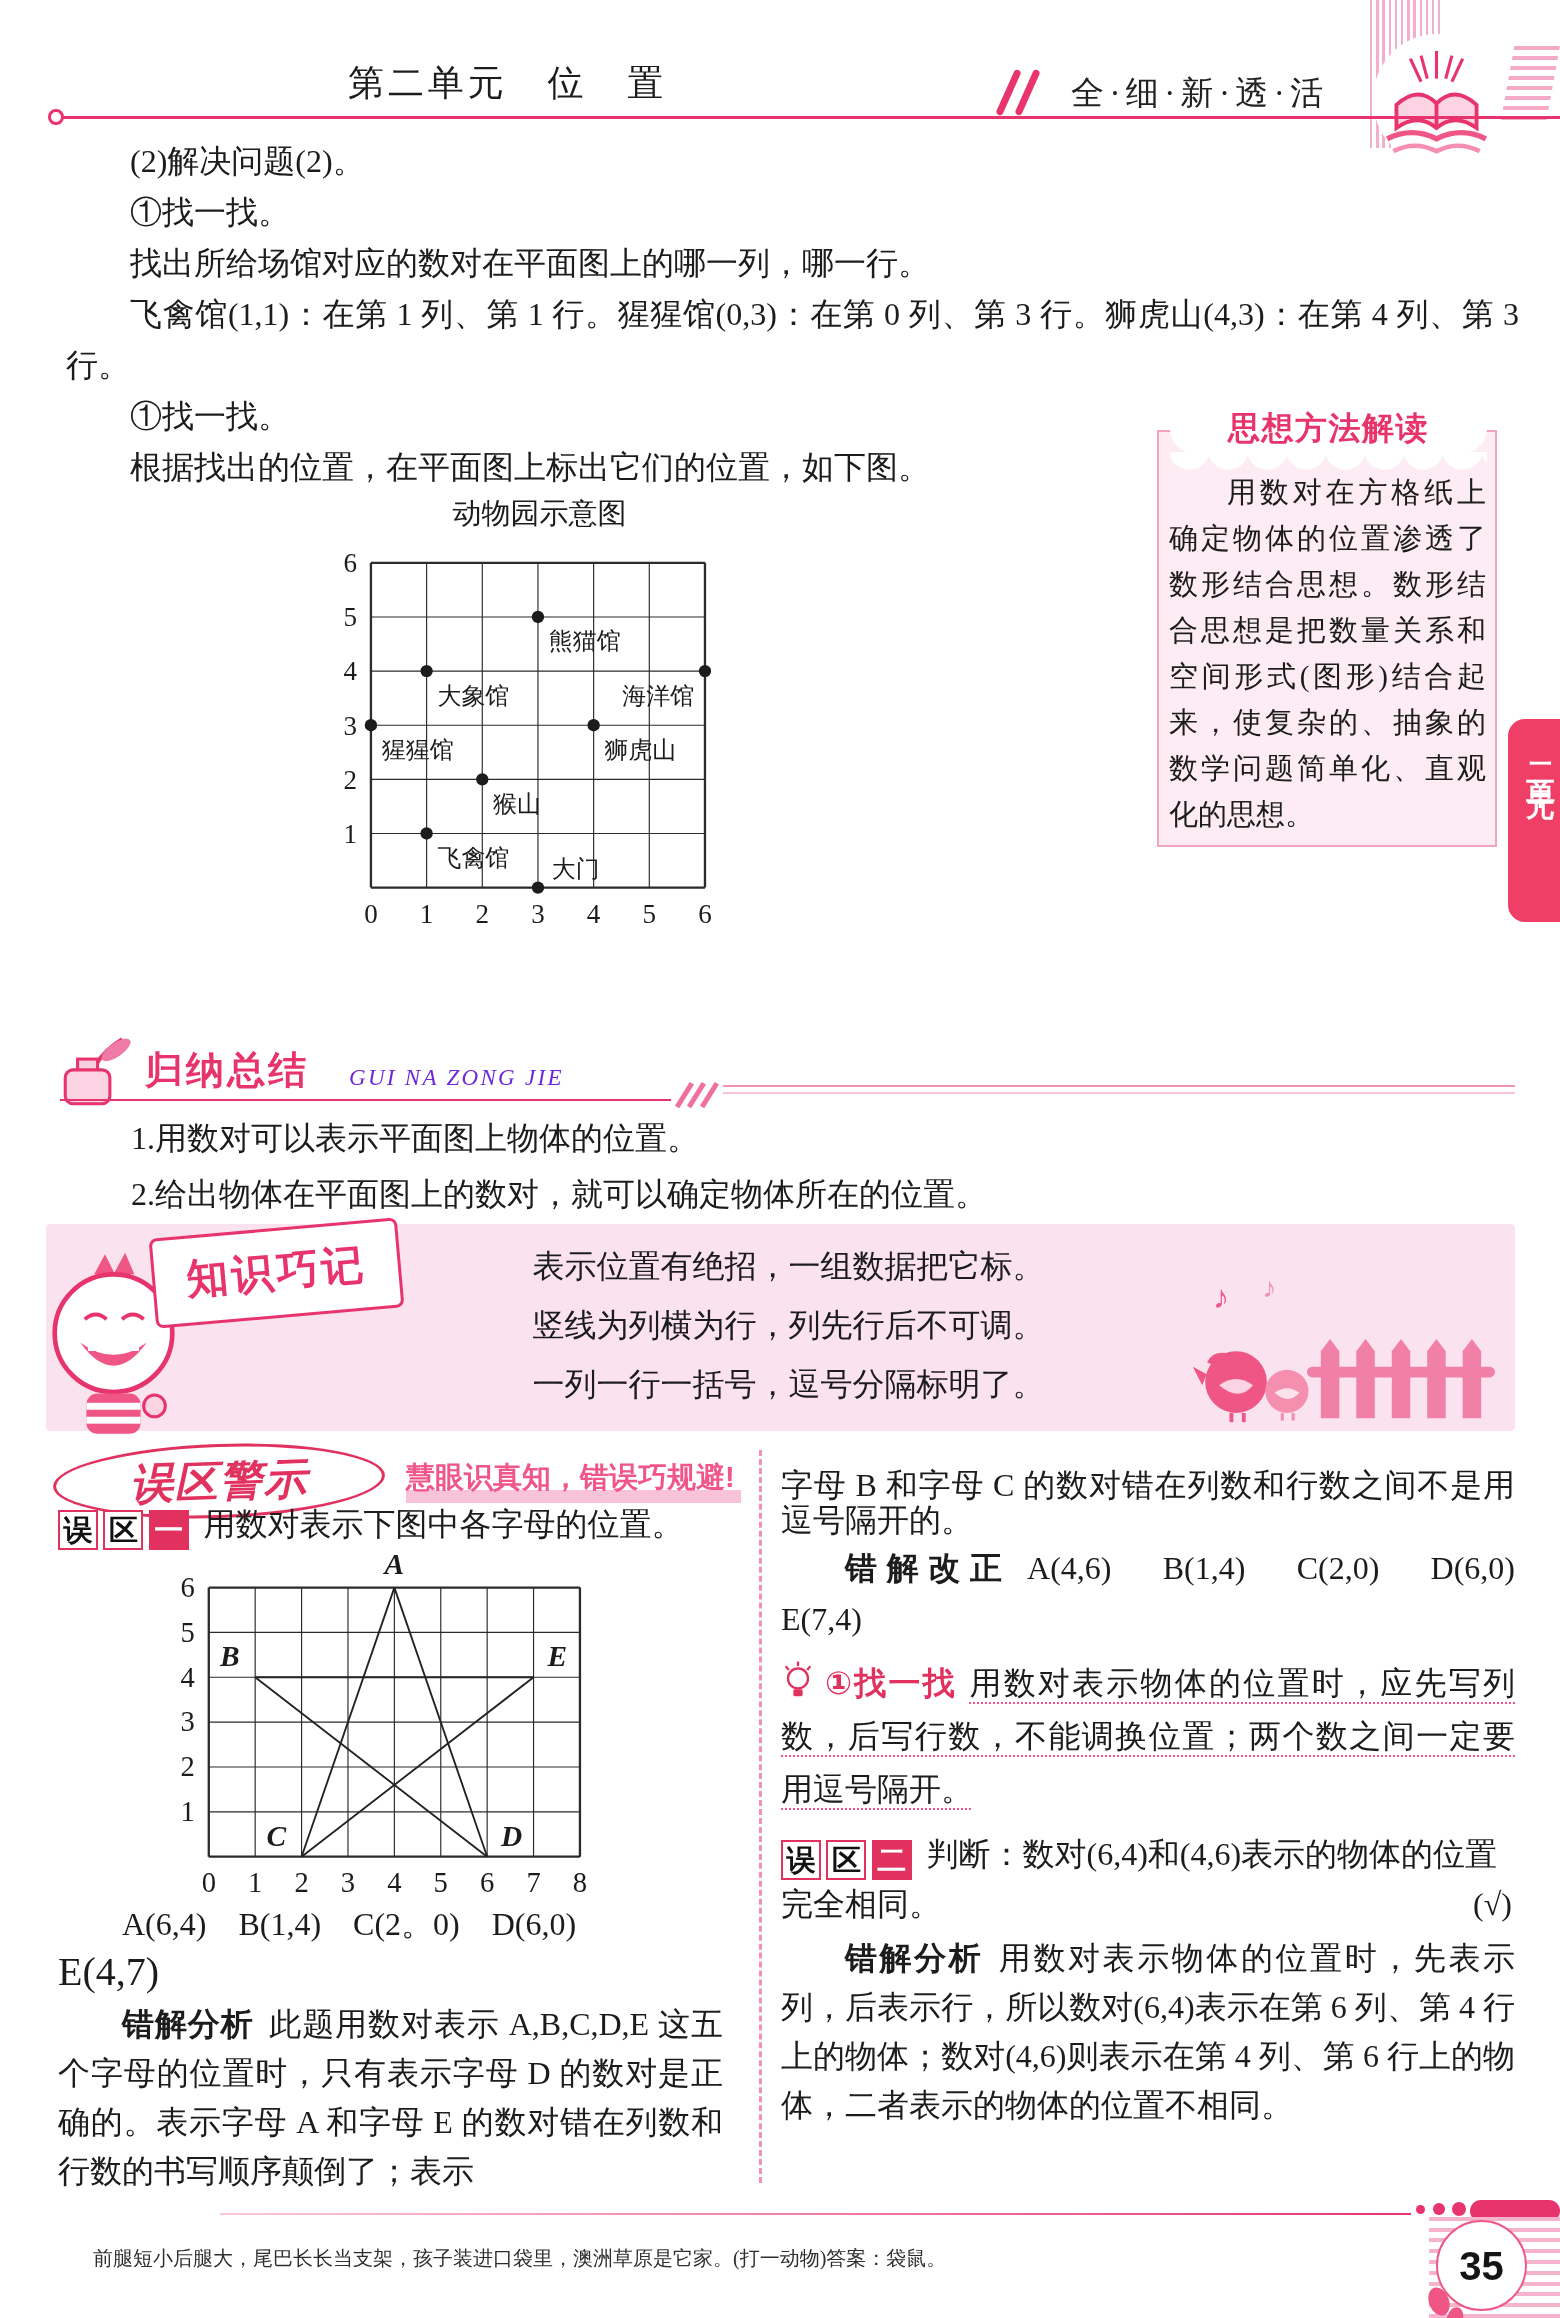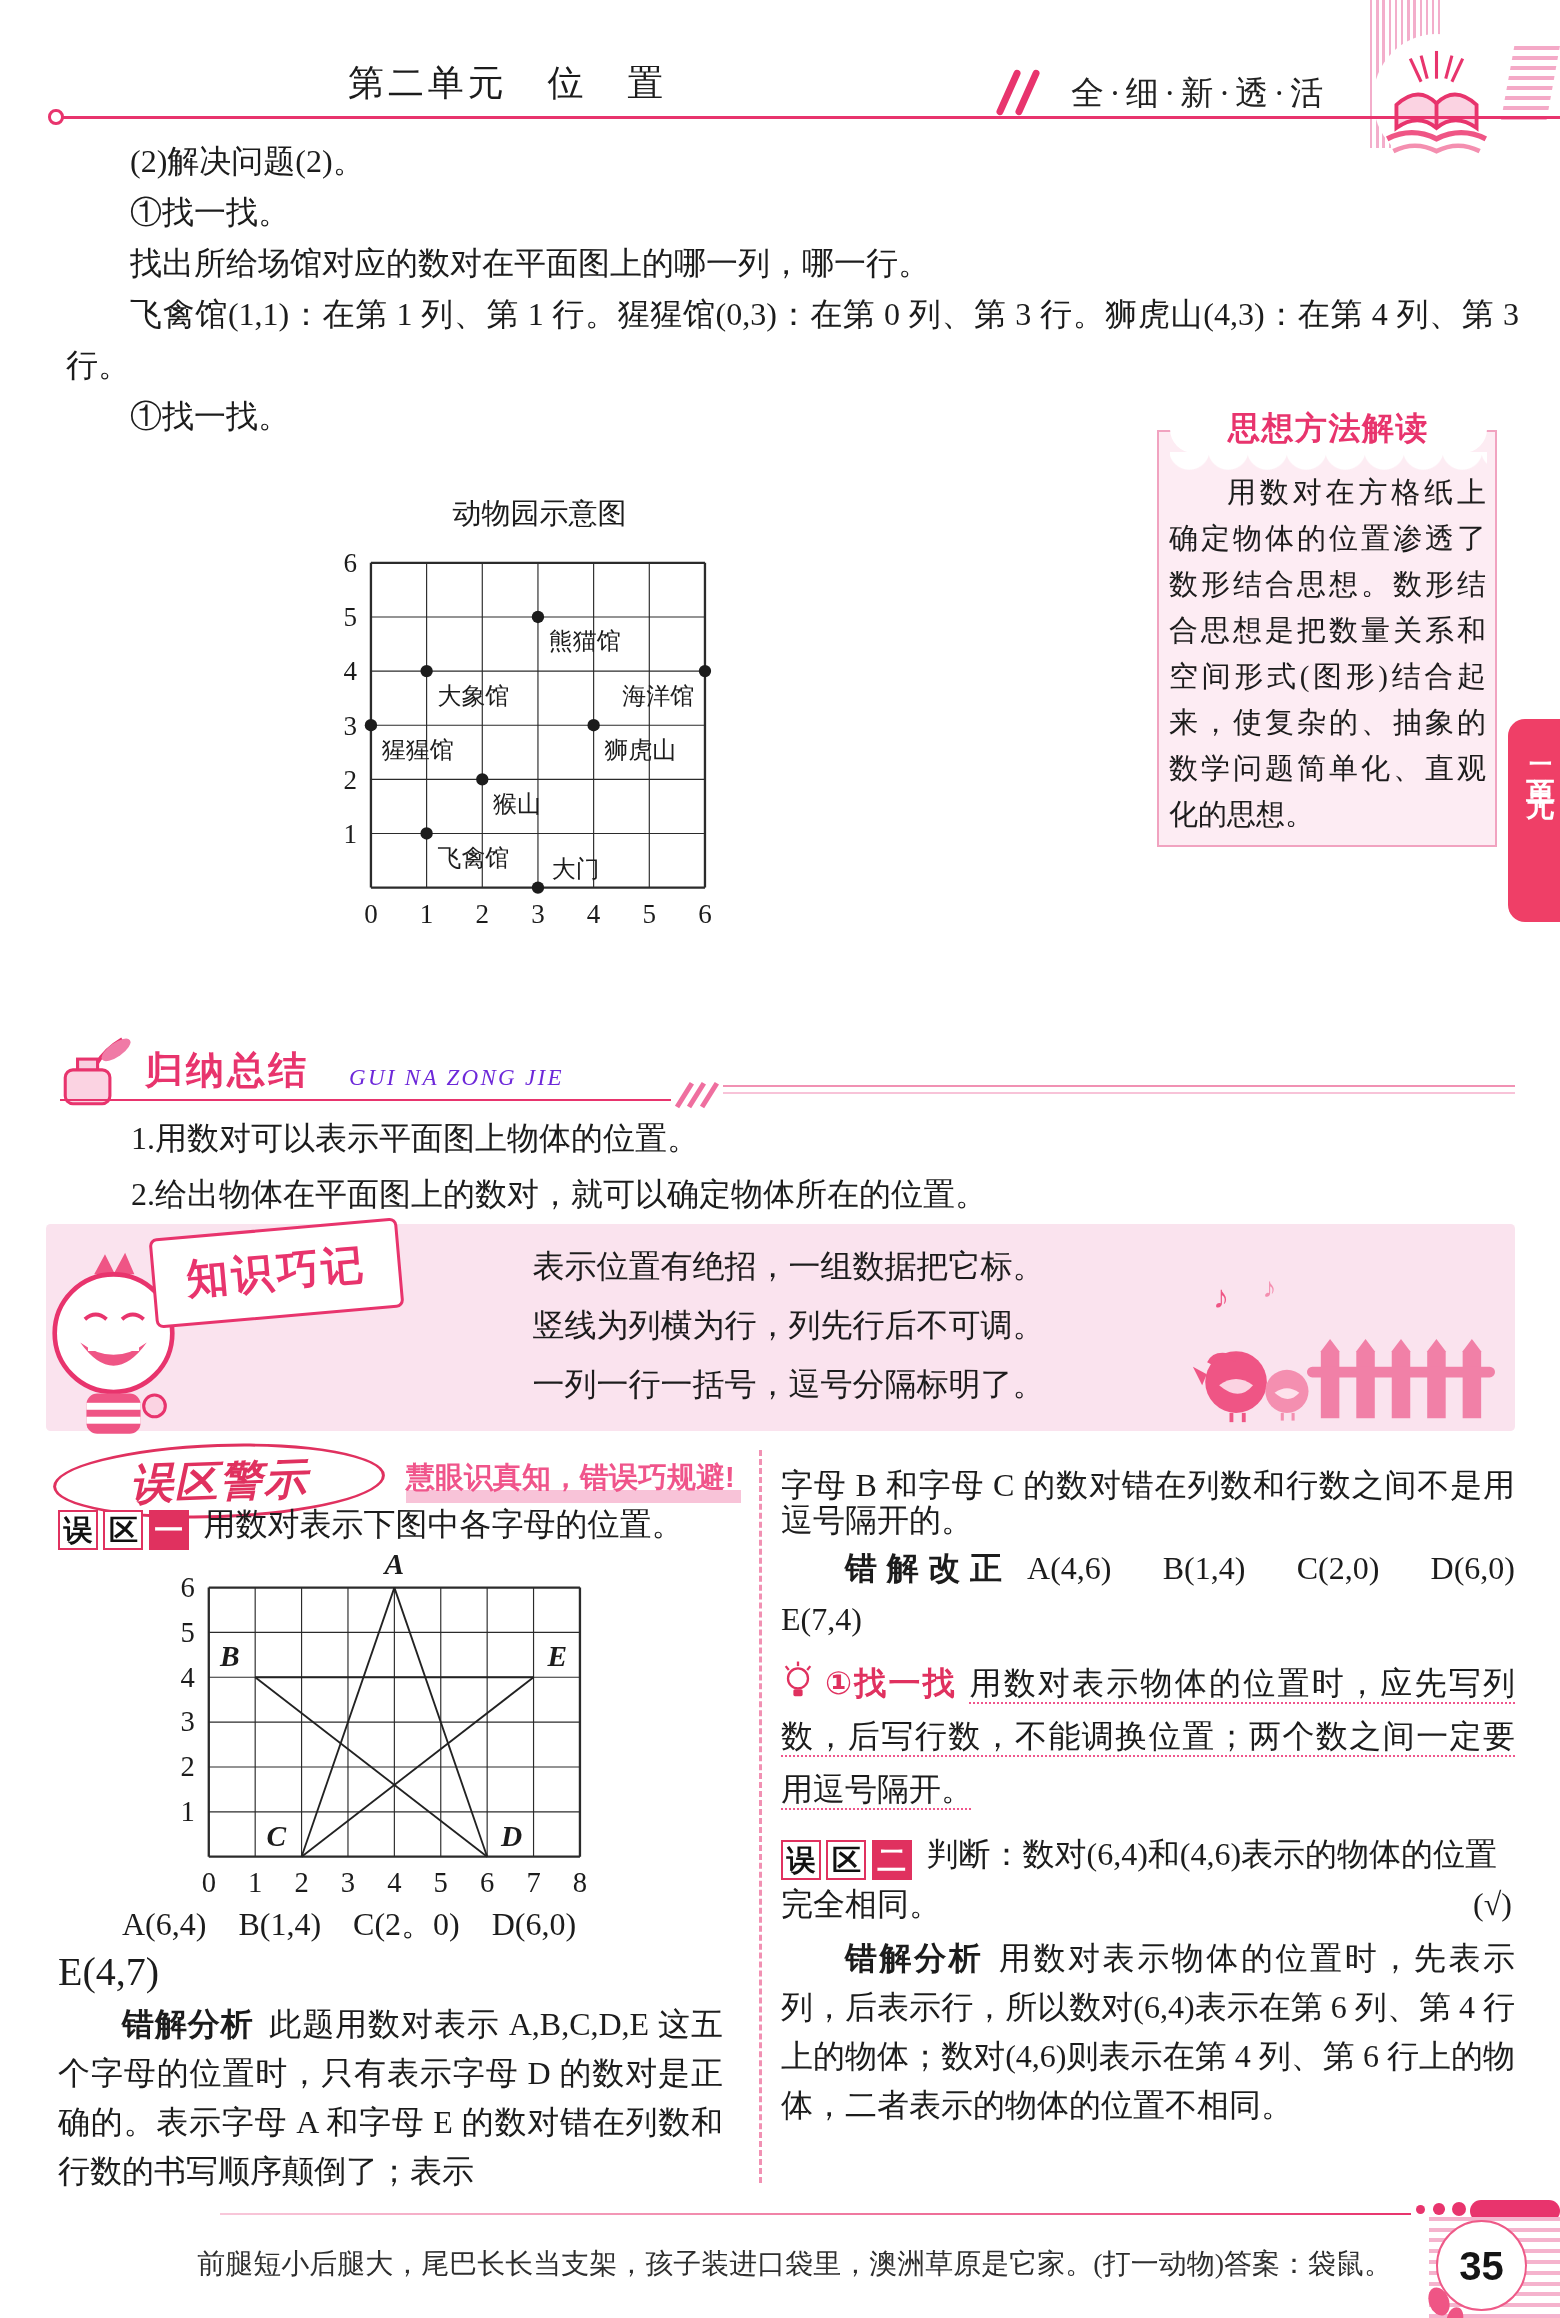--- a/index.html
+++ b/index.html
@@ -105,21 +105,21 @@
   .fd3{left:1452px;top:2202px;width:14px;height:14px}
   .fbar{left:1470px;top:2200px;width:90px;height:21.6px;background:#e8346d;border-radius:11.6px}
   .page-stripes{left:1429px;top:2217px;width:132px;height:101px;
     background:repeating-linear-gradient(0deg,#f5b3cd 0 3.9px,#fff 3.9px 10.8px)}
   .page-circle{left:1436px;top:2220px;width:91px;height:91px;background:#fff;border:2.3px solid #ee5a88;
     border-radius:50%;text-align:center;line-height:88px;font-family:"Liberation Sans","DejaVu Sans",sans-serif;
     font-weight:bold;font-size:40px;color:#151515}
   .paw{background:#ef5585;border-radius:50%}
   .paw1{left:1429px;top:2287px;width:20px;height:29px;transform:rotate(-20deg)}
   .paw2{left:1447px;top:2307px;width:15.5px;height:23px;transform:rotate(15deg)}
-  .riddle{left:93px;top:2245px;width:1299px;font-size:28px;text-align:right;color:#2e2e2e}
+  .riddle{left:93px;top:2245px;width:1299px;font-size:20px;text-align:left;color:#2e2e2e}
 </style>
 </head>
 <body>
 
 <div class="abs logo-stripes"></div>
 <div class="abs logo-oval">
   <svg width="127" height="131" viewBox="0 0 164 170">
     <g stroke="#e8346d" stroke-width="4" fill="none">
       <line x1="82" y1="58" x2="82" y2="22"></line>
         <line x1="62" y1="62" x2="48" y2="32"></line>
@@ -140,20 +140,21 @@
 <div class="abs slogan">全·细·新·透·活</div>
 <div class="abs header-rule"></div>
 <div class="abs header-ring"></div>
 
 <div class="abs intro">
   <p class="ind">(2)解决问题(2)。</p>
   <p class="ind">①找一找。</p>
   <p class="ind">找出所给场馆对应的数对在平面图上的哪一列，哪一行。</p>
   <p class="ind">飞禽馆(1,1)：在第 1 列、第 1 行。猩猩馆(0,3)：在第 0 列、第 3 行。狮虎山(4,3)：在第 4 列、第 3 行。</p>
   <p class="ind">①找一找。</p>
+  <p class="ind">根据找出的位置，在平面图上标出它们的位置，如下图。</p>
 </div>
 
 <div class="abs zoo-wrap">
   <div class="chart-title">动物园示意图</div>
   <svg id="zoo-svg" width="433" height="406" viewBox="0 0 560 525">
       <line x1="62" y1="36" x2="62" y2="456" stroke="#2b2b2b" stroke-width="3"></line>
       <line x1="134" y1="36" x2="134" y2="456" stroke="#2b2b2b" stroke-width="1.5"></line>
       <line x1="206" y1="36" x2="206" y2="456" stroke="#2b2b2b" stroke-width="1.5"></line>
       <line x1="278" y1="36" x2="278" y2="456" stroke="#2b2b2b" stroke-width="1.5"></line>
       <line x1="350" y1="36" x2="350" y2="456" stroke="#2b2b2b" stroke-width="1.5"></line>

